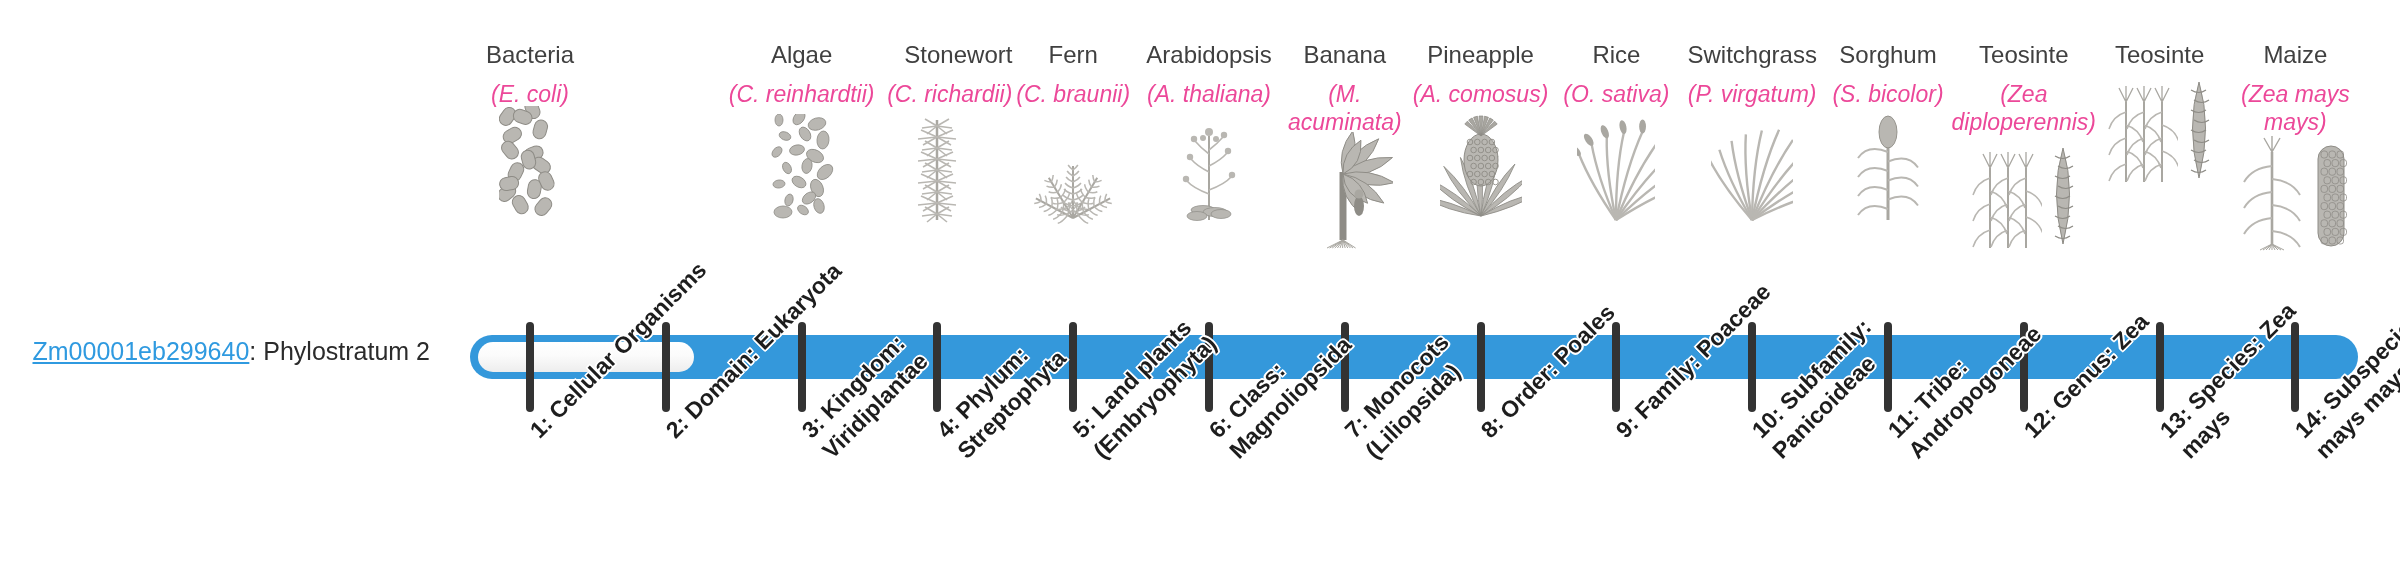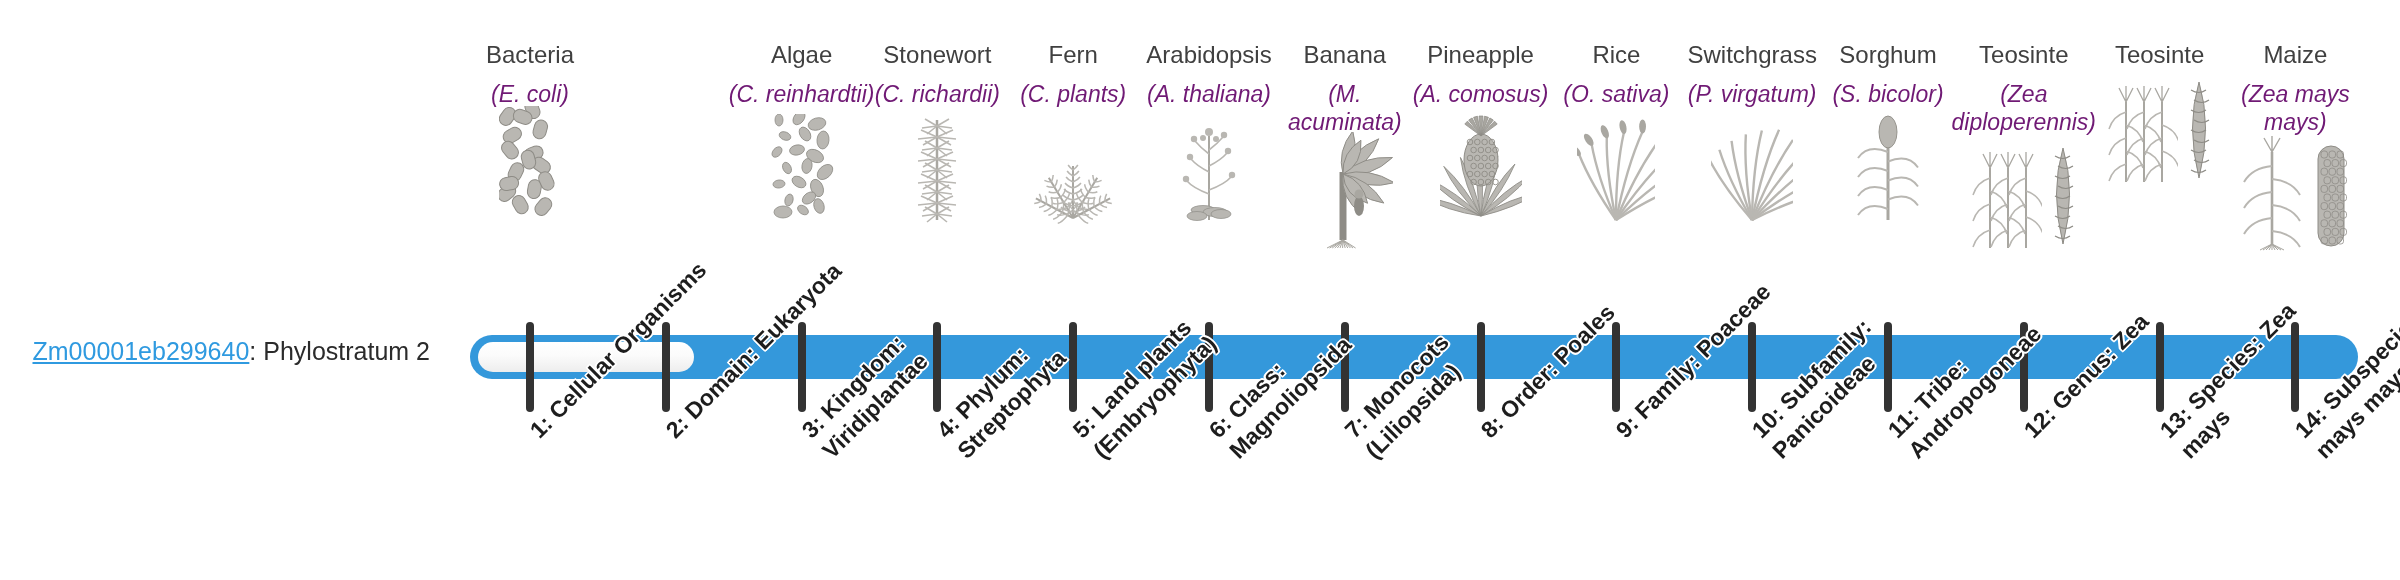--- a/index.html
+++ b/index.html
@@ -23,21 +23,21 @@
   .species-row{position:absolute;left:0;top:0;width:2400px;height:320px;}
   .species{
     position:absolute;top:40px;width:150px;margin-left:-75px;
     text-align:center;
   }
   .sp-common{
     font-size:24px;line-height:30px;color:#404040;
     white-space:nowrap;
   }
   .sp-sci{
-    font-size:23px;line-height:28px;color:#701a75;
+    font-size:23px;line-height:28px;color:#ec4899;
     font-style:italic;margin-top:10px;
   }
   .sp-art{
     height:110px;margin-top:6px;
     display:flex;align-items:flex-end;justify-content:center;gap:4px;
   }
   .sp-art svg{display:block;}
 
   
   .bar-track{
@@ -158,21 +158,21 @@
             <ellipse cx="30" cy="68" rx="5" ry="7.5" transform="rotate(121 30 68)" fill="#b9b7b2" stroke="#8e8c86" stroke-width="0.8"></ellipse>
             <ellipse cx="48" cy="74" rx="6" ry="9" transform="rotate(158 48 74)" fill="#b9b7b2" stroke="#8e8c86" stroke-width="0.8"></ellipse>
             <ellipse cx="20" cy="86" rx="4" ry="6" transform="rotate(15 20 86)" fill="#b9b7b2" stroke="#8e8c86" stroke-width="0.8"></ellipse>
             <ellipse cx="40" cy="84" rx="5" ry="7.5" transform="rotate(52 40 84)" fill="#b9b7b2" stroke="#8e8c86" stroke-width="0.8"></ellipse>
             <ellipse cx="14" cy="98" rx="6" ry="9" transform="rotate(89 14 98)" fill="#b9b7b2" stroke="#8e8c86" stroke-width="0.8"></ellipse>
             <ellipse cx="34" cy="96" rx="4" ry="6" transform="rotate(126 34 96)" fill="#b9b7b2" stroke="#8e8c86" stroke-width="0.8"></ellipse>
             <ellipse cx="50" cy="92" rx="5" ry="7.5" transform="rotate(163 50 92)" fill="#b9b7b2" stroke="#8e8c86" stroke-width="0.8"></ellipse>
           </svg>
         </div>
       </div>
-      <div class="species" style="left: 937.4px;">
+      <div class="species" style="left: 937.4px; text-align: right;">
         <div class="sp-common">Stonewort</div>
         <div class="sp-sci">(C. richardii)</div>
         <div class="sp-art">
           <svg width="66" height="112" viewBox="0 0 66 112">
             <path d="M33 108 L33 8" stroke="#a9a7a1" stroke-width="2.5" fill="none"></path>
             <g stroke="#b9b7b2" stroke-width="1.6" fill="none">
       <path d="M33 14 L21 7"></path>
               <path d="M33 14 L45 7"></path>
       <path d="M33 14 L18 16"></path>
               <path d="M33 14 L48 16"></path>
@@ -241,21 +241,21 @@
       <path d="M33 102 L18 104"></path>
               <path d="M33 102 L48 104"></path>
       <path d="M33 102 L23 110"></path>
               <path d="M33 102 L43 110"></path>
             </g>
           </svg>
         </div>
       </div>
       <div class="species" style="left: 1073.2px;">
         <div class="sp-common">Fern</div>
-        <div class="sp-sci">(C. plants)</div>
+        <div class="sp-sci">(C. braunii)</div>
         <div class="sp-art">
           <svg width="84" height="110" viewBox="0 0 84 110">
             <g transform="translate(42,104) rotate(-62)">
       <path d="M0 0 L0 -42" stroke="#a9a7a1" stroke-width="2" fill="none"></path>
               <path d="M0 -6 q -9.742857142857142 -2 -11.742857142857142 -5" stroke="#b9b7b2" stroke-width="1.5" fill="none"></path>
             <path d="M0 -6 q 9.742857142857142 -2 11.742857142857142 -5" stroke="#b9b7b2" stroke-width="1.5" fill="none"></path>
               <path d="M0 -12 q -8.485714285714286 -2 -10.485714285714286 -5" stroke="#b9b7b2" stroke-width="1.5" fill="none"></path>
             <path d="M0 -12 q 8.485714285714286 -2 10.485714285714286 -5" stroke="#b9b7b2" stroke-width="1.5" fill="none"></path>
               <path d="M0 -18 q -7.228571428571429 -2 -9.228571428571428 -5" stroke="#b9b7b2" stroke-width="1.5" fill="none"></path>
             <path d="M0 -18 q 7.228571428571429 -2 9.228571428571428 -5" stroke="#b9b7b2" stroke-width="1.5" fill="none"></path>

